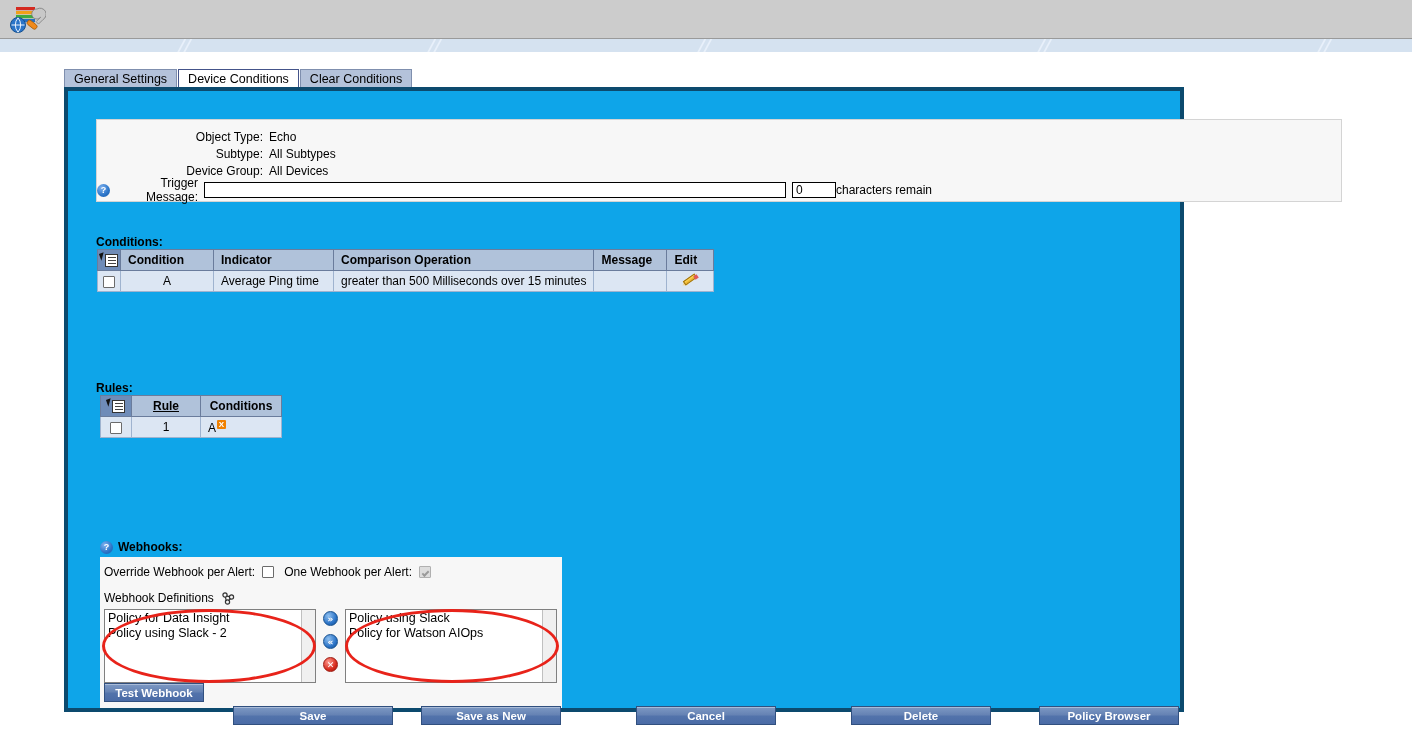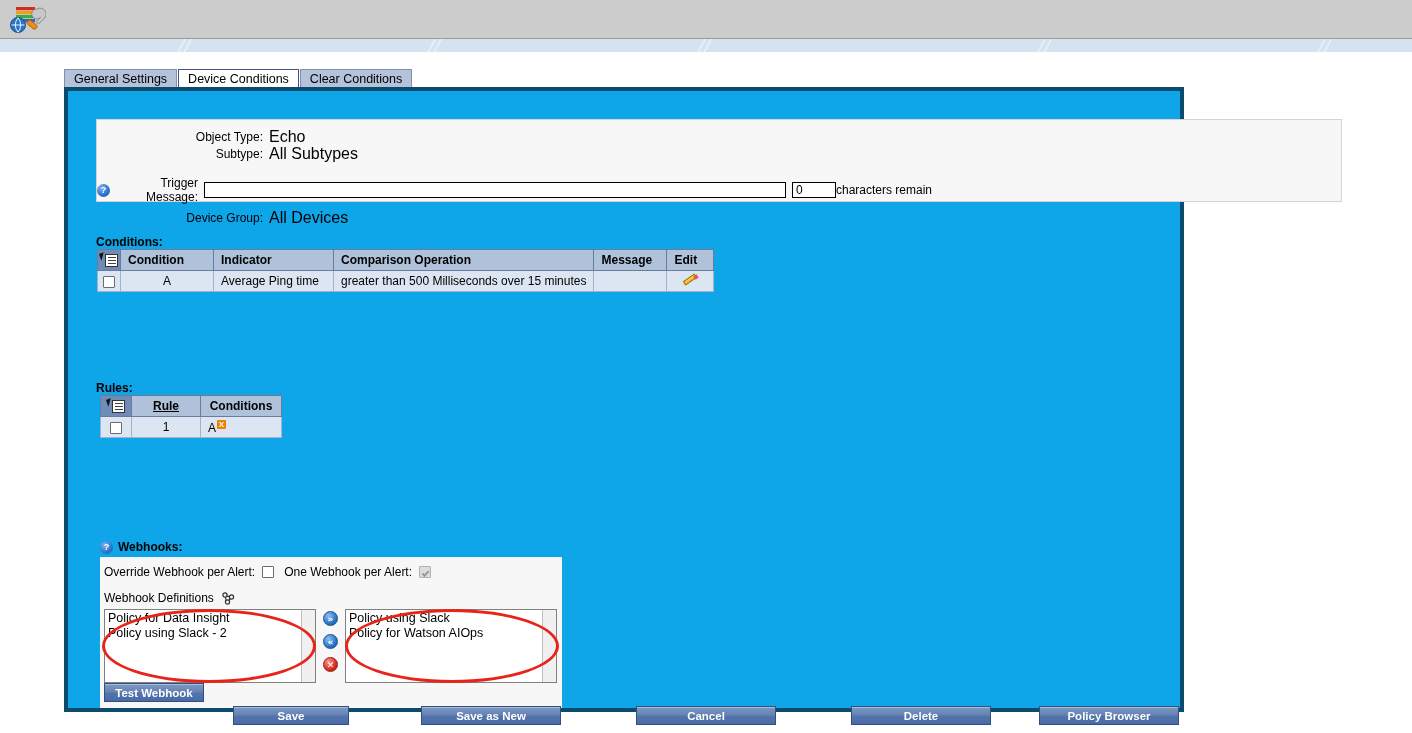--- a/index.html
+++ b/index.html
@@ -128,21 +128,21 @@
   }
   .info-label {
     width: 172px;
     text-align: right;
     font-size: 12px;
     color: #000;
     padding-right: 6px;
     box-sizing: border-box;
   }
   .info-value {
-    font-size: 16px;
+    font-size: 12px;
     color: #000;
   }
 
   .help-icon {
     width: 13px; height: 13px;
     border-radius: 50%;
     background: radial-gradient(circle at 35% 30%, #7fb2ef 0%, #2a74c8 60%, #1a5aa6 100%);
     color: #fff;
     font-size: 9px;
     font-weight: bold;
@@ -492,21 +492,21 @@
 
     <div id="info-block">
       <div class="info-row" style="left:0; top:8px;">
         <span class="info-label">Object Type:</span>
         <span class="info-value">Echo</span>
       </div>
       <div class="info-row" style="left:0; top:25px;">
         <span class="info-label">Subtype:</span>
         <span class="info-value">All Subtypes</span>
       </div>
-      <div class="info-row" style="left:0; top:42px;margin-top:47px;">
+      <div class="info-row" style="left:0; top:42px;">
         <span class="info-label">Device Group:</span>
         <span class="info-value">All Devices</span>
       </div>
       <div class="info-row" style="left:0; top:60px; height:20px;">
         <span class="help-icon">?</span>
         <span class="info-label" style="width:94px;">Trigger Message:</span>
         <input class="txtinput" style="width: 582px;" type="text" placeholder="">
         <input class="txtinput" style="width: 44px; margin-left: 6px;" type="text" value="0">
         <span style="margin-left:0; font-size:12px;">characters remain</span>
       </div>
@@ -626,20 +626,20 @@
 
       <div class="btn" id="test-webhook">Test Webhook</div>
     </div>
 
     <div class="red-oval" style="left:34px; top:518px; width:214px; height:74px;"></div>
     <div class="red-oval" style="left:277px; top:518px; width:214px; height:74px;"></div>
 
   </div>
 
   <div id="bottom-bar">
-    <div class="btn" style="left:233px; width:116px;">Save</div>
+    <div class="btn" style="left:233px; width:160px;">Save</div>
     <div class="btn" style="left:421px; width:140px;">Save as New</div>
     <div class="btn" style="left:636px; width:140px;">Cancel</div>
     <div class="btn" style="left:851px; width:140px;">Delete</div>
     <div class="btn" style="left:1039px; width:140px;">Policy Browser</div>
   </div>
 
 </div>
 
 </body></html>

